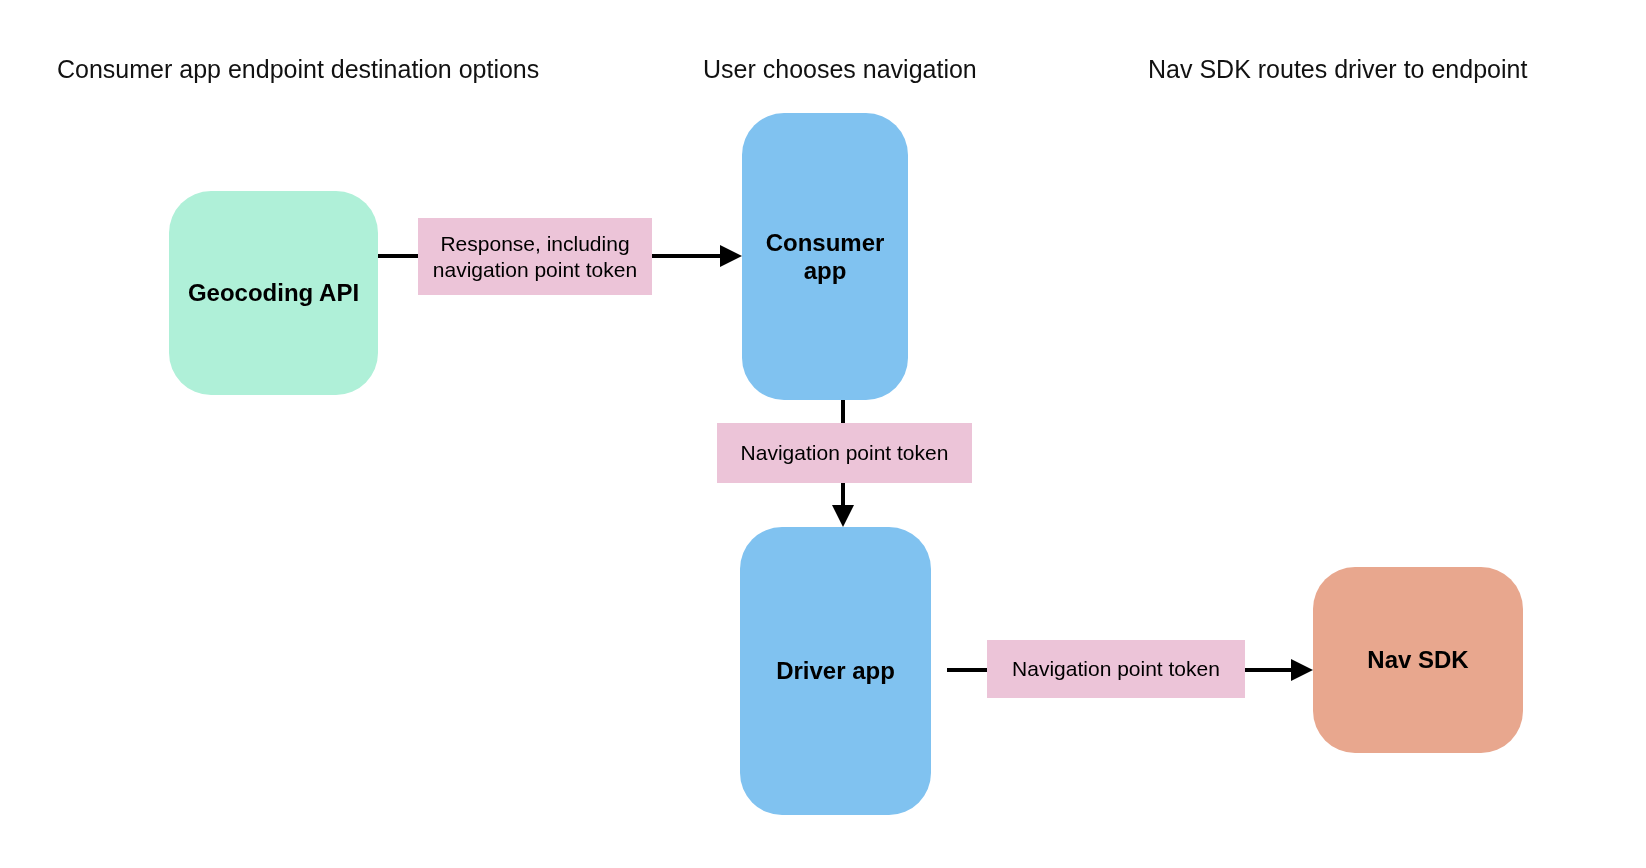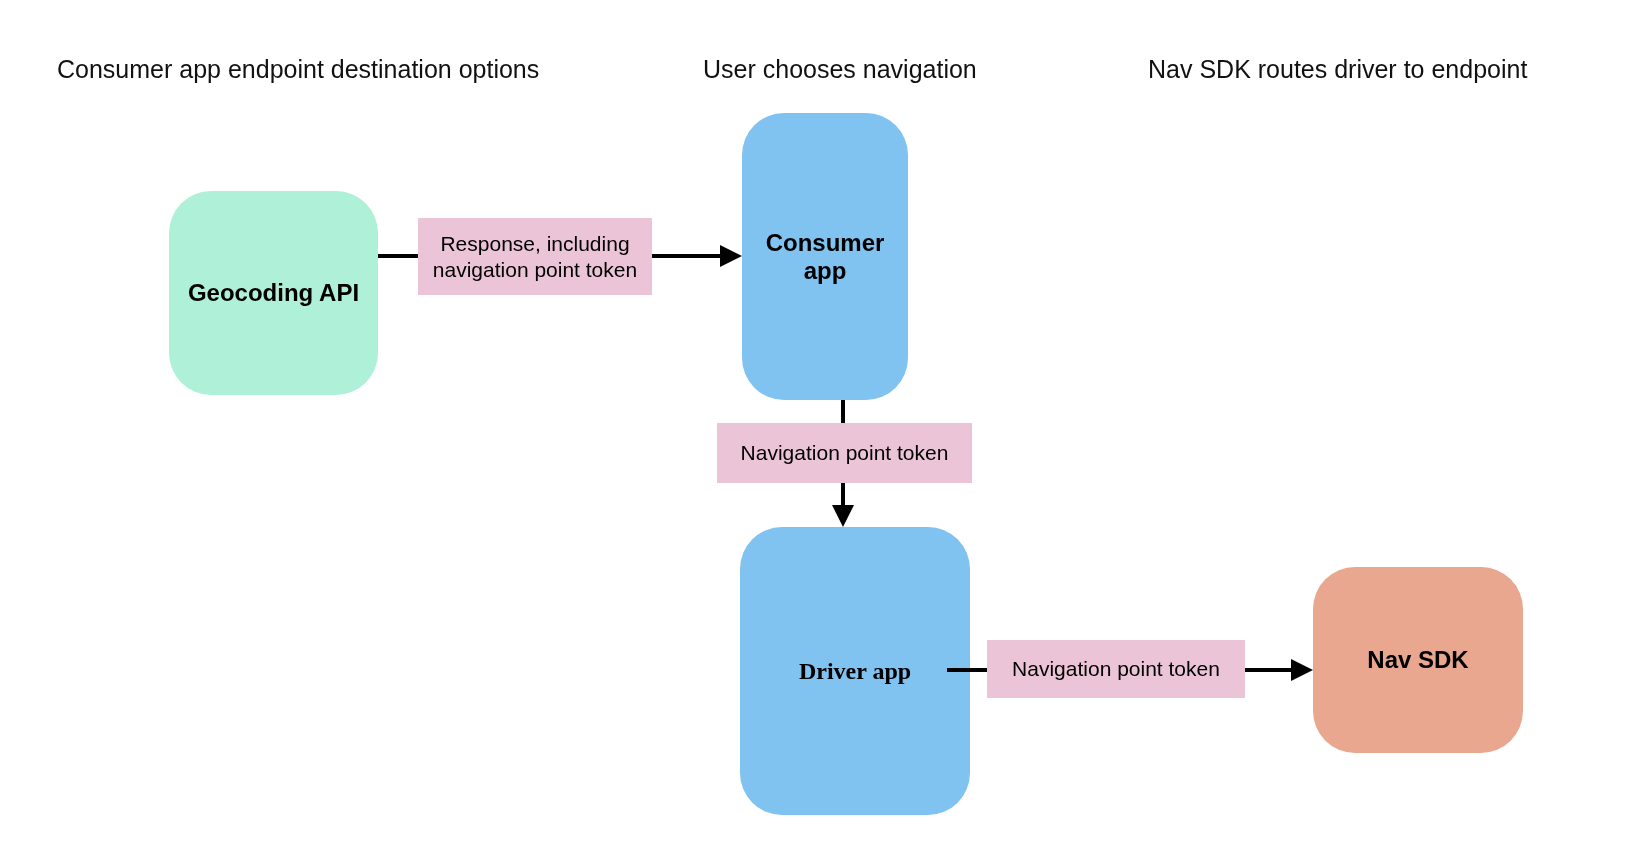--- a/index.html
+++ b/index.html
@@ -80,21 +80,21 @@
   <div class="phase-header" style="left:1148px;">Nav SDK routes driver to endpoint</div>
 
   <div class="node" style="left: 169px; top: 153px; width: 209px; height: 204px; background-color: rgb(175, 240, 216); margin-top: 38px;" title="Geocoding API">
     <span>Geocoding API</span>
   </div>
 
   <div class="node" style="left: 742px; top: 113px; width: 166px; height: 287px; background-color: rgb(128, 194, 240);" title="Consumer app">
     <span>Consumer app</span>
   </div>
 
-  <div class="node" style="left: 740px; top: 527px; width: 230px; height: 288px; background-color: rgb(128, 194, 240); font-family: Liberation Serif, serif;" title="Driver app">
+  <div class="node" style="left: 740px; top: 527px; width: 191px; height: 288px; background-color: rgb(128, 194, 240);" title="Driver app">
     <span>Driver app</span>
   </div>
 
   <div class="node" style="left: 1313px; top: 567px; width: 210px; height: 186px; background-color: rgb(232, 167, 142);" title="Nav SDK">
     <span>Nav SDK</span>
   </div>
 
   <div class="edge-line" style="left:378px; top:254px; width:40px; height:4px;"></div>
   <div class="edge-label" style="left: 418px; top: 218px; width: 234px; height: 77px; background-color: rgb(236, 196, 216);">
     <span>Response, including navigation point token</span>

